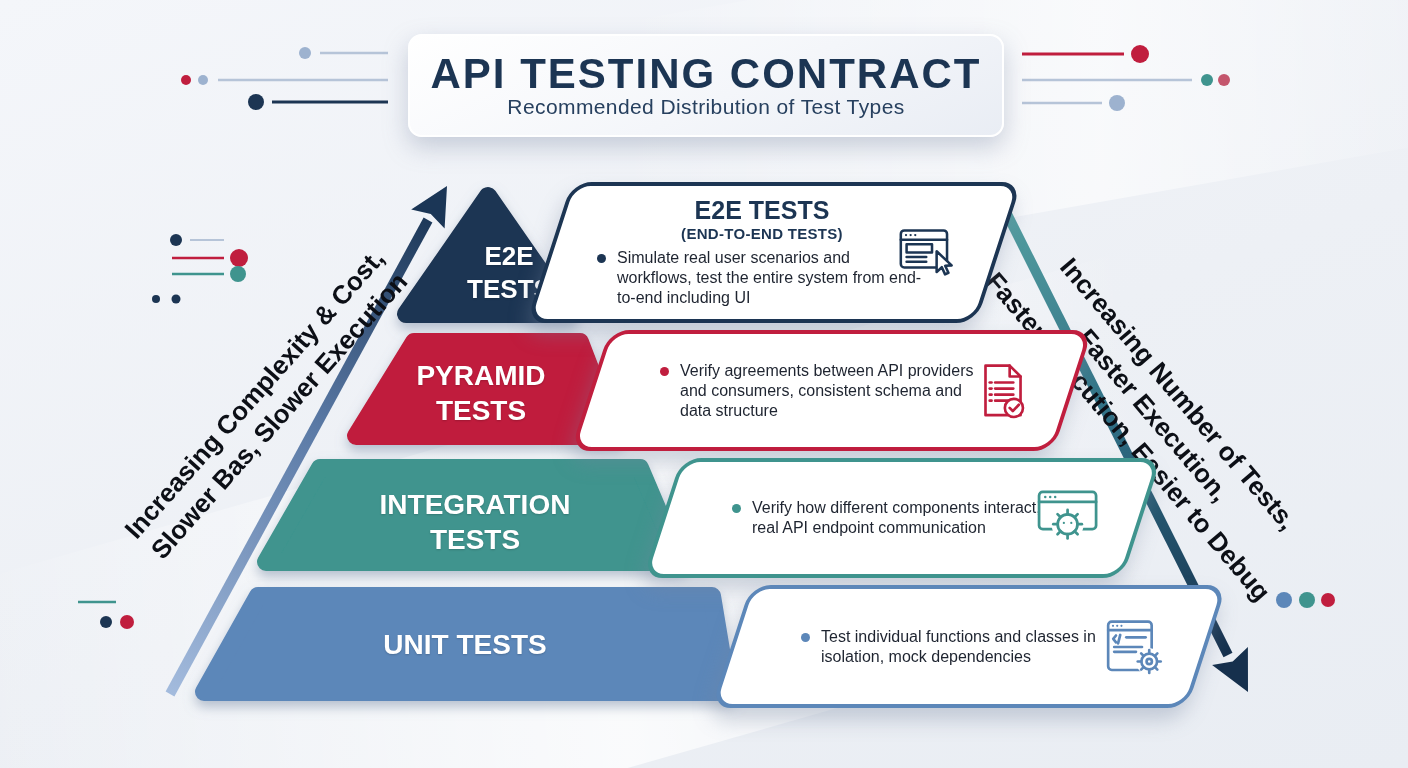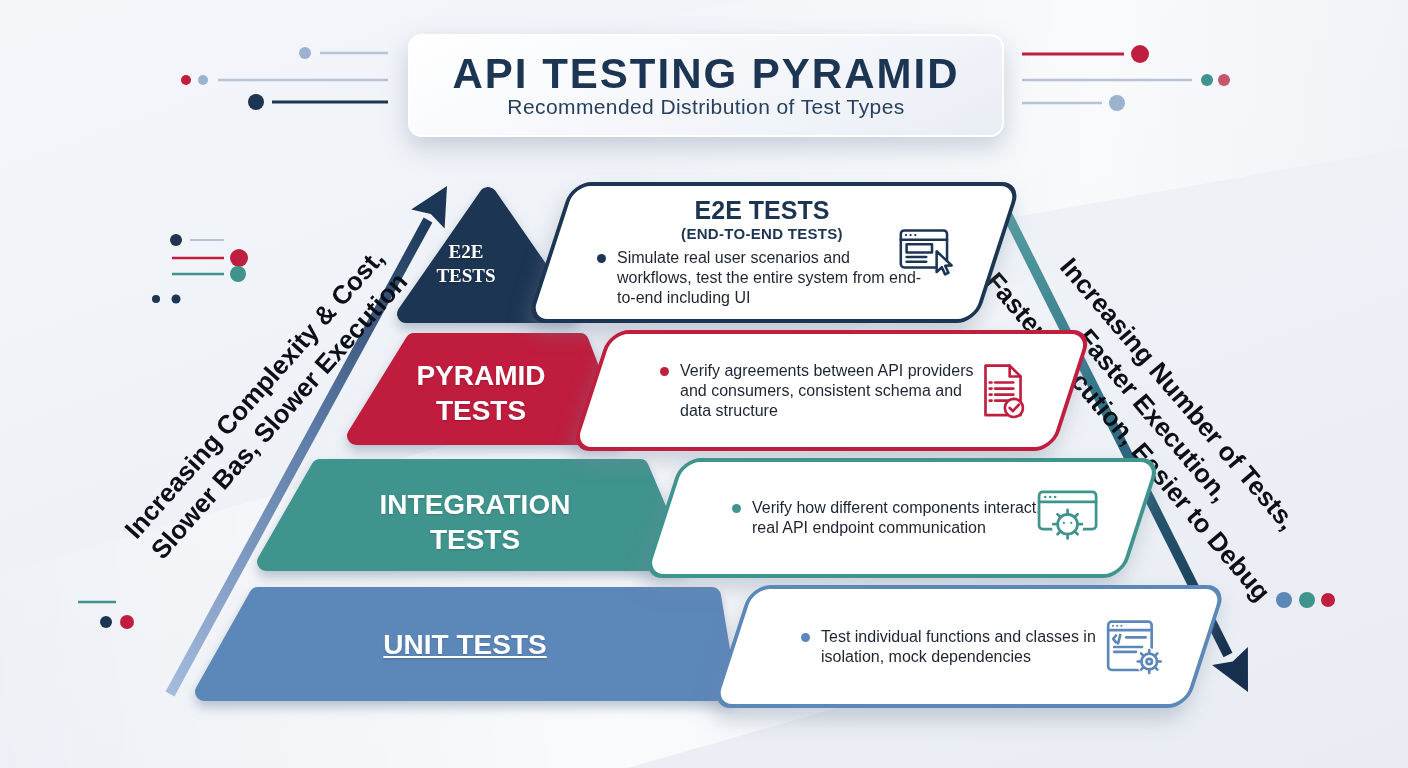--- a/index.html
+++ b/index.html
@@ -31,24 +31,24 @@
 
   
   .axis-label{position:absolute; z-index:2; text-align:center; font-weight:700; color:#0c0f16;}
   .axis-label div{white-space:nowrap;}
   .axis-left{left:0px; top:372px; width:534px; font-size:26px; line-height:33px; transform:rotate(-48.5deg);}
   .axis-right{left:866px; top:366px; width:574px; font-size:26px; line-height:33px; transform:rotate(49.5deg);}
 
   
   .layer-label{position:absolute; z-index:2; text-align:center; color:#ffffff; font-weight:700;
     text-shadow:0 1px 2px rgba(0,0,0,.18); line-height:1.25;}
-  .label-e2e{left:386px; top:240px; width:160px; font-size:19px;font-family:Liberation Serif, serif;}
+  .label-e2e{left:429px; top:240px; width:160px; font-size:26px;}
   .label-contract{left:346px; top:358px; width:270px; font-size:28px;}
   .label-integration{left:330px; top:487px; width:290px; font-size:28px;text-align:center;}
-  .label-unit{left:280px; top:627px; width:370px; font-size:28px;text-decoration:underline;}
+  .label-unit{left:280px; top:627px; width:370px; font-size:28px;}
 
   
   .card{position:absolute; z-index:3; background:#ffffff; border:4px solid; border-radius:20px;
     transform:skewX(-18deg); box-shadow:0 12px 20px rgba(120,135,160,.35);}
   .card-inner{position:absolute; left:0; top:0; width:100%; height:100%;
     transform:skewX(18deg); display:flex; align-items:center;}
   .card-e2e{left:549px; top:182px; width:442px; height:133px; border-color:#1c3553;}
   .card-contract{left:590px; top:330px; width:475px; height:113px; border-color:#c01e3e;}
   .card-integration{left:662px; top:458px; width:472px; height:112px; border-color:#3f948e;}
   .card-unit{left:731px; top:585px; width:468px; height:115px; border-color:#5c87b9;}
@@ -147,21 +147,21 @@
 
     <g>
       <polygon filter="url(#ds)" points="488,196 406,314 570,314" fill="#1c3553" stroke="#1c3553" stroke-width="18" stroke-linejoin="round"></polygon>
       <polygon filter="url(#ds)" points="414,342 580,342 616,436 356,436" fill="#c01e3e" stroke="#c01e3e" stroke-width="18" stroke-linejoin="round"></polygon>
       <polygon filter="url(#ds)" points="320,468 640,468 680,562 266,562" fill="#3f948e" stroke="#3f948e" stroke-width="18" stroke-linejoin="round"></polygon>
       <polygon filter="url(#ds)" points="258,596 712,596 728,692 204,692" fill="#5c87b9" stroke="#5c87b9" stroke-width="18" stroke-linejoin="round"></polygon>
     </g>
   </svg>
 
   <div class="title-card">
-    <div class="title">API TESTING PYRAMID</div>
+    <div class="title">API TESTING CONTRACT</div>
     <div class="subtitle">Recommended Distribution of Test Types</div>
   </div>
 
   <div class="axis-label axis-left">
     <div>Increasing Complexity &amp; Cost,</div>
     <div>Slower Bas, Slower Execution</div>
   </div>
   <div class="axis-label axis-right">
     <div>Increasing Number of Tests,</div>
     <div>Faster Execution,</div>

